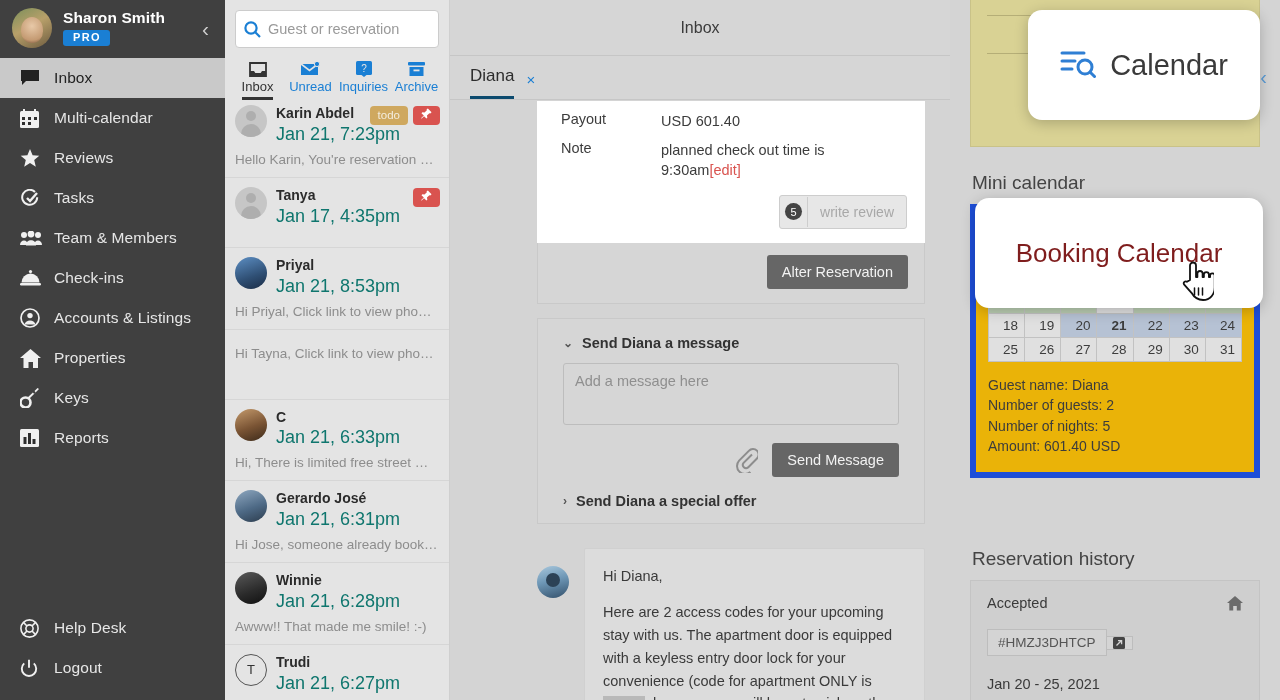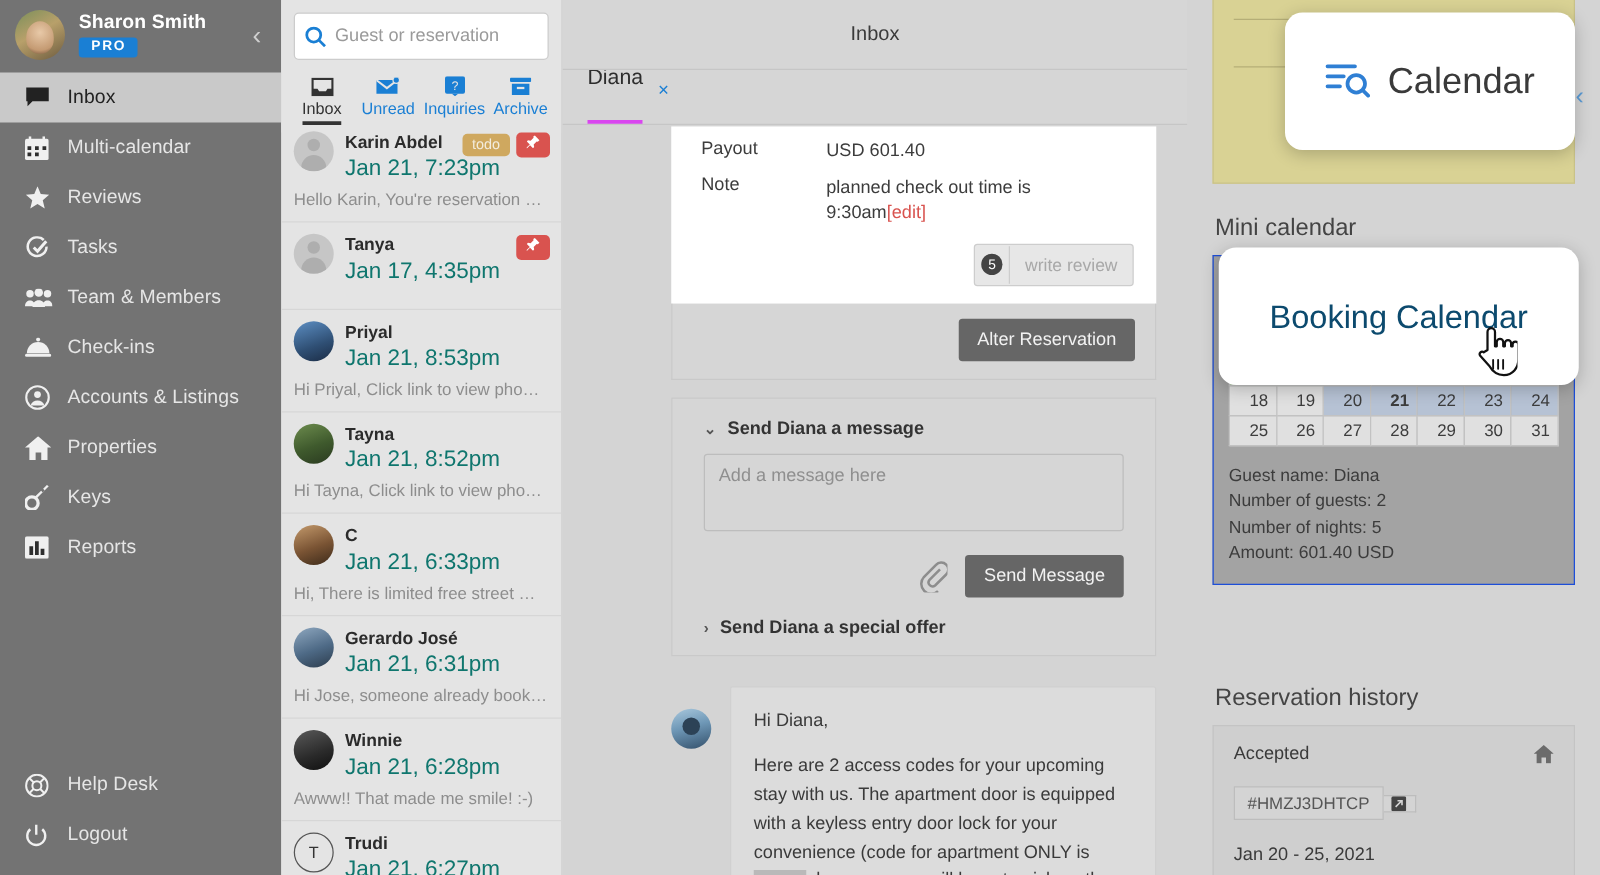--- a/index.html
+++ b/index.html
@@ -8,21 +8,21 @@
   body {
     font-family: "Liberation Sans", sans-serif;
     background:#d4d4d4;
     color:#333;
     -webkit-font-smoothing:antialiased;
   }
   .app { position:relative; width:1280px; height:700px; display:flex; }
 
   
   .sidebar {
-    width:225px; height:700px; background:#737373; color:#e8e8e8;
+    width:225px; height:700px; background:#404040; color:#e8e8e8;
     flex:0 0 225px; position:relative;
   }
   .side-head { height:56px; display:flex; align-items:center; padding:0 10px 0 12px; }
   .avatar-lg {
     width:40px;height:40px;border-radius:50%;flex:0 0 40px;overflow:hidden;
     background:linear-gradient(150deg,#7a8f5a 0%,#b8a06a 45%,#6d5b3f 100%);
     position:relative;
   }
   .avatar-lg::after{
     content:"";position:absolute;left:9px;top:9px;width:22px;height:26px;border-radius:50% 50% 45% 45%;
@@ -107,21 +107,21 @@
   
   .center { flex:1 1 auto; height:700px; position:relative; background:#d4d4d4; overflow:hidden;}
   .topbar { height:56px; background:#d6d6d6; border-bottom:1px solid #c6c6c6; position:relative;}
   .topbar .ttl {
     position:absolute; left:0; right:0; top:0; height:56px; display:flex; align-items:center;
     justify-content:center; font-size:16px; color:#3b3b3b;
   }
   .tabbar { height:44px; background:#d6d6d6; border-bottom:1px solid #c6c6c6; display:flex; align-items:flex-end;
     padding-left:14px; }
   .ctab { display:flex; align-items:center; padding:0 6px 7px 6px; }
-  .ctab .cname{ font-size:17px; color:#2d2d2d; border-bottom:3px solid #d946ef; padding-bottom:24px; margin-bottom:-7px;}
+  .ctab .cname{ font-size:17px; color:#2d2d2d; border-bottom:3px solid #0c4a6e; padding-bottom:10px; margin-bottom:-7px;}
   .ctab .cx { margin-left:12px; color:#1a7fd4; font-size:15px; cursor:pointer; }
 
   .scroll { position:absolute; top:101px; left:0; right:0; bottom:0; overflow:hidden;}
   .resv-card { margin:0 25px 0 87px; background:#ffffff; padding:10px 18px 14px 24px; }
   .kv { display:flex; margin-bottom:8px; }
   .kv .k { width:100px; flex:0 0 100px; font-size:14.5px; color:#3c3c3c;}
   .kv .v { font-size:14.5px; color:#3c3c3c; line-height:1.42;}
   .kv .v .edit{ color:#d9534f; }
   .review-row { display:flex; justify-content:flex-end; margin-top:14px;}
   .review-btn {
@@ -172,21 +172,21 @@
 
   
   .rightpane { width:330px; flex:0 0 330px; height:700px; background:#d4d4d4; position:relative; padding:0 20px;
     overflow:hidden;}
   .note-card {
     position:absolute; left:20px; right:20px; top:-8px; height:155px; background:#d9d294; border:1px solid #c9c288;
   }
   .note-card .ln { position:absolute; left:16px; right:16px; height:1px; background:#b5ae77;}
   .sect-title { font-size:19px; color:#444; margin:0 0 10px 2px; font-weight:400;}
   .mini-wrap { position:absolute; left:20px; right:20px; top:172px; }
-  .mini-card { background:#a3a3a3; border:1px solid #1d4ed8; padding:10px 12px 16px 12px; }
+  .mini-card { background:#eab308; border:6px solid #1d4ed8; padding:10px 12px 16px 12px; }
   .cal-grid { width:100%; border-collapse:collapse; }
   .cal-grid th {
     font-size:13.5px; color:#4a4a4a; font-weight:400; padding:2px 0 4px 0; text-align:center;
   }
   .cal-grid td {
     font-size:13.5px; color:#3d3d3d; text-align:right; padding:4px 6px 4px 0; width:14.28%;
     border:1px solid #c2c2c2; background:#e0e0e0; height:24px;
   }
   .cal-grid td.g { background:#b9ccb1; }
   .cal-grid td.b { background:#b6c2d4; }
@@ -212,21 +212,21 @@
   }
 
   
   .ov {
     position:absolute; background:#fff; border-radius:14px; box-shadow:0 3px 14px rgba(0,0,0,.22);
     display:flex; align-items:center; justify-content:center; z-index:20;
   }
   .ov-cal { left:1028px; top:10px; width:232px; height:110px; gap:14px; }
   .ov-cal .lbl { font-size:29px; color:#3a3a3a; }
   .ov-book { left:975px; top:198px; width:288px; height:110px; }
-  .ov-book .lbl { font-size:26px; color:#0c4a6e; font-weight:400;}
+  .ov-book .lbl { font-size:26px; color:#7f1d1d; font-weight:400;}
   .cursor-hand { position:absolute; left:1180px; top:258px; z-index:21;}
 </style>
 </head>
 <body>
 
 <div class="app">
 
   <aside class="sidebar">
     <div class="side-head">
       <div class="avatar-lg"></div>
@@ -456,27 +456,20 @@
         <div class="row1">
             <div class="av p1"></div>
           <div>
               <div class="mname">Priyal</div>
                <div class="mdate">Jan 21, 8:53pm</div>
             </div>
           </div>
         <div class="mprev">Hi Priyal,  Click link to view pho…</div>
       </div>
       <div class="msg">
-        <div class="row1">
-            <div class="av p2"></div>
-          <div>
-              <div class="mname">Tayna</div>
-               <div class="mdate">Jan 21, 8:52pm</div>
-            </div>
-          </div>
         <div class="mprev">Hi Tayna,  Click link to view pho…</div>
       </div>
       <div class="msg">
         <div class="row1">
             <div class="av p3"></div>
           <div>
               <div class="mname">C</div>
                <div class="mdate">Jan 21, 6:33pm</div>
             </div>
           </div>

